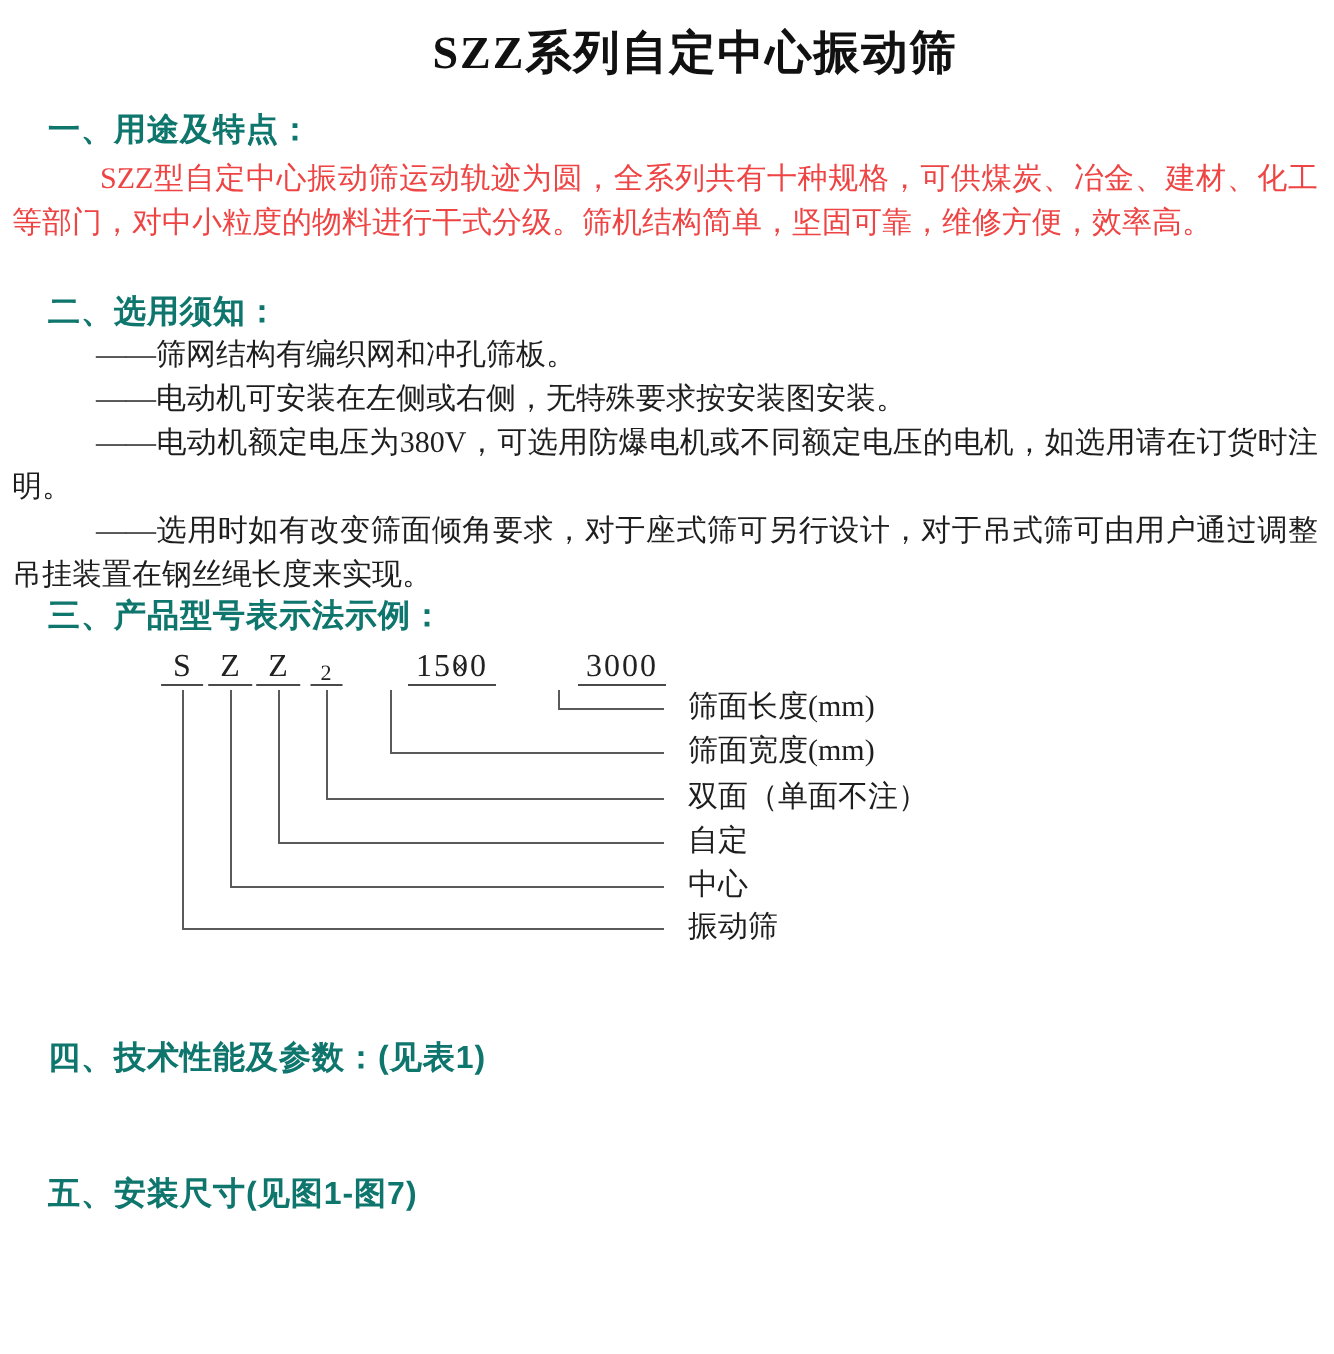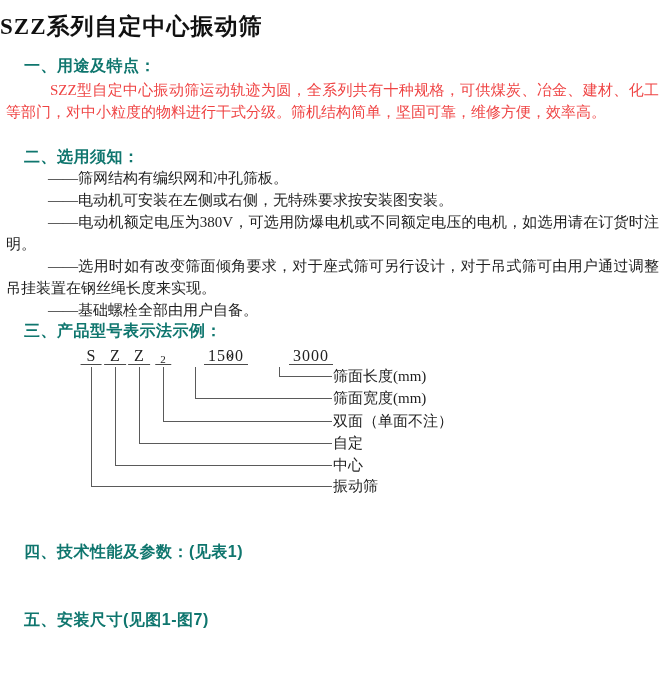--- a/index.html
+++ b/index.html
@@ -4,24 +4,25 @@
 <style>
   * { margin:0; padding:0; box-sizing:border-box; }
   html,body { background:#ffffff; }
   body {
     width:667px; height:677px; overflow:hidden;
     font-family:"Liberation Serif","DejaVu Serif",serif;
     color:#1b1b1b;
   }
   .page { position:relative; width:667px; height:677px; background:#fff; }
   .title {
-    padding-top:14px; text-align:left;
+    padding-top:14px; text-align:center;
     font-family:"Liberation Serif","DejaVu Serif",serif;
     font-size:23px; font-weight:bold; letter-spacing:1px; color:#111;
     line-height:26px;
+    padding-left:28px;
   }
   .content { padding:0 8px 0 6px; }
   h2.sec {
     font-family:"Liberation Sans","DejaVu Sans",sans-serif;
     font-size:16px; font-weight:bold; color:#0f766e;
     line-height:20px; margin-left:18px; letter-spacing:0.5px;
   }
   .h-usage   { margin-top:16px; }
   .h-select  { margin-top:24px; }
   .h-model   { }
@@ -43,42 +44,41 @@
     font-size:16px; color:#222;
     border-bottom:1px solid #4a4a4a; padding:0 6px 1px;
     white-space:nowrap;
   }
   .token.num { padding:0 4px 15px; letter-spacing:1px;margin-left:32px; }
   .token.sub { font-size:11px; padding:6px 5px 1px; height:18px; line-height:12px; }
   .token.times { border-bottom:none; font-size:14px; padding:1px 2px; }
   .vline { position:absolute; width:1px; background:#5a5a5a; }
   .hline { position:absolute; height:1px; background:#5a5a5a; }
   .dlabel {
-    position:absolute; left:327px; font-size:15px; color:#1e1e1e;
+    position:absolute; left:338px; font-size:15px; color:#1e1e1e;
     line-height:20px; white-space:nowrap;
   }
 </style>
 </head>
 <body>
 
 <div class="page">
 
   <h1 class="title">SZZ系列自定中心振动筛</h1>
 
   <div class="content">
 
     <h2 class="sec h-usage">一、用途及特点：</h2>
     <p class="body-par">SZZ型自定中心振动筛运动轨迹为圆，全系列共有十种规格，可供煤炭、冶金、建材、化工等部门，对中小粒度的物料进行干式分级。筛机结构简单，坚固可靠，维修方便，效率高。</p>
 
     <h2 class="sec h-select">二、选用须知：</h2>
     <p class="notice-line">——筛网结构有编织网和冲孔筛板。</p>
     <p class="notice-line">——电动机可安装在左侧或右侧，无特殊要求按安装图安装。</p>
     <p class="notice-line">——电动机额定电压为380V，可选用防爆电机或不同额定电压的电机，如选用请在订货时注明。</p>
     <p class="notice-line">——选用时如有改变筛面倾角要求，对于座式筛可另行设计，对于吊式筛可由用户通过调整吊挂装置在钢丝绳长度来实现。</p>
-    <p class="notice-line">——基础螺栓全部由用户自备。</p>
 
     <h2 class="sec h-model">三、产品型号表示法示例：</h2>
 
     <div class="diagram">
 
       <span class="token" style="left:85px">S</span>
       <span class="token" style="left:109px">Z</span>
       <span class="token" style="left:133px">Z</span>
       <span class="token sub" style="left:157px">2</span>
       <span class="token num" style="left:188px">1500</span>

